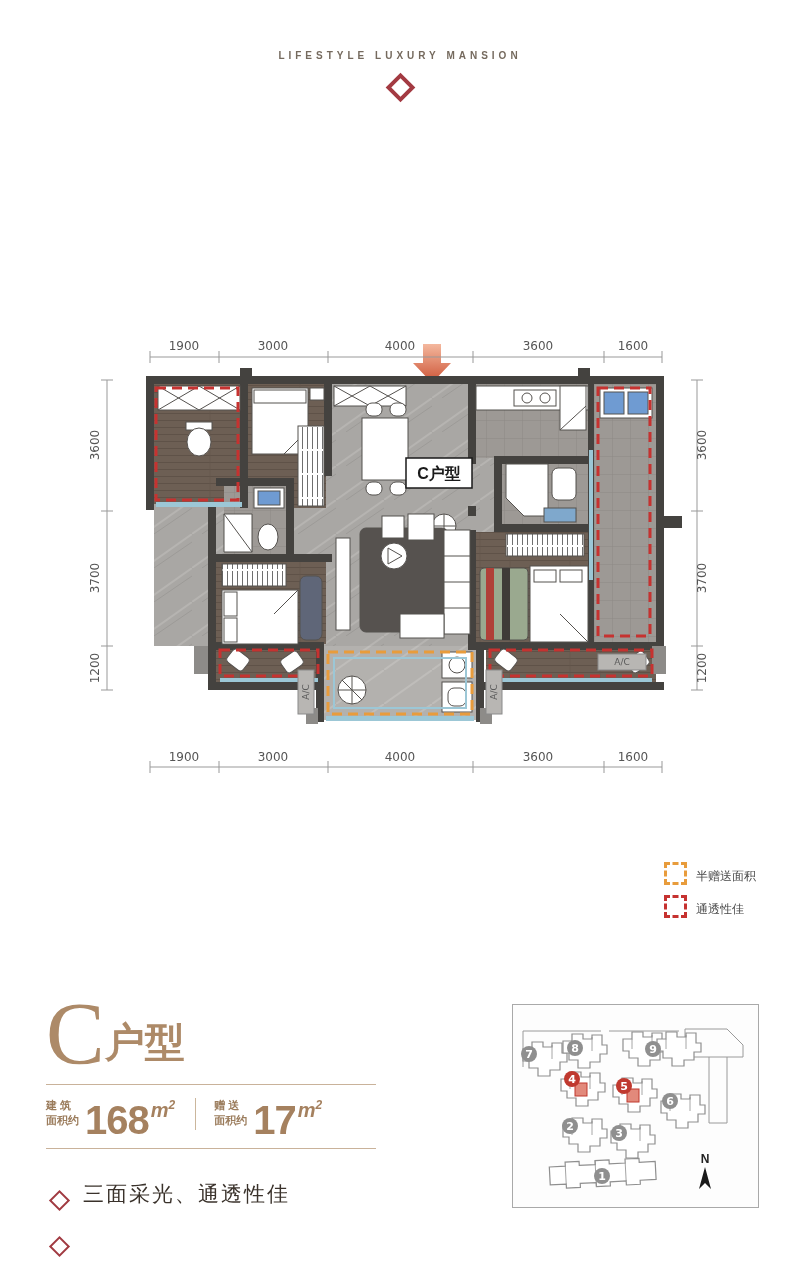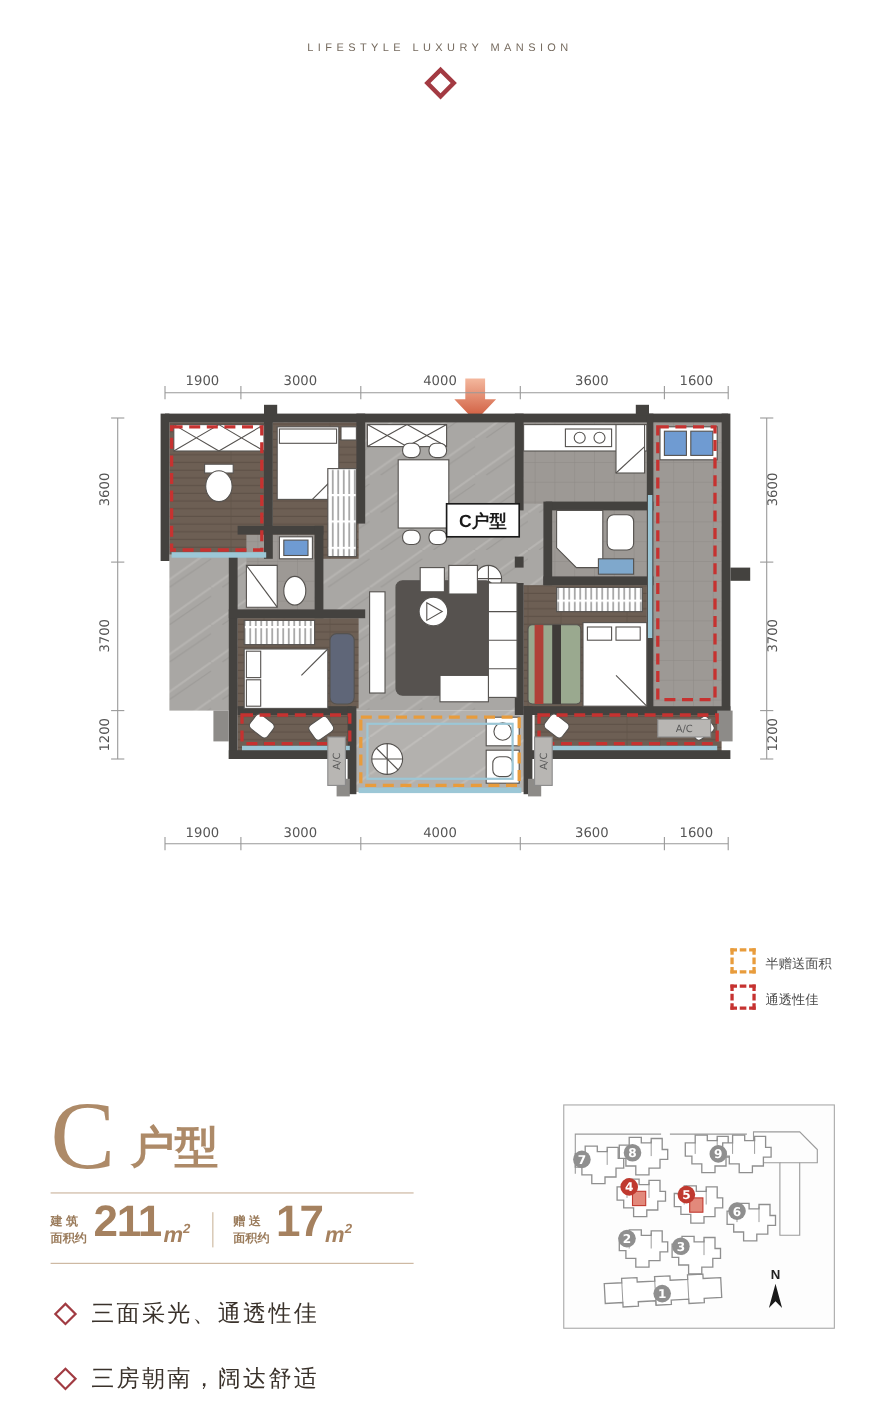--- a/index.html
+++ b/index.html
@@ -4,46 +4,46 @@
 <style>
   html,body{margin:0;padding:0;}
   body{width:800px;height:1281px;position:relative;background:#ffffff;overflow:hidden;
        font-family:"Liberation Sans",sans-serif;}
   
   .header{position:absolute;top:30px;left:0;width:100%;text-align:center;}
   .title{font-family:"Liberation Serif",serif;font-weight:bold;font-size:92px;line-height:1;
          color:#b18d6b;letter-spacing:2px;}
   .title .hash{font-size:36px;vertical-align:top;position:relative;top:-6px;left:4px;}
   .subtitle{margin-top:20px;font-size:20px;letter-spacing:6px;color:#a8825f;font-weight:bold;}
-  .tagline{margin-top:8px;font-size:10px;letter-spacing:4px;color:#756a5e;font-weight:normal;}
+  .tagline{margin-top:20px;font-size:10px;letter-spacing:4px;color:#756a5e;font-weight:bold;}
   .diamond-ornament{width:13px;height:13px;border:4px solid #a33a42;transform:rotate(45deg);
          margin:16px auto 0 auto;}
   
   .legend{position:absolute;left:664px;top:862px;}
   .legend-row{display:flex;align-items:flex-end;margin-bottom:10px;}
   .swatch{width:17px;height:17px;background:#fff;margin-right:9px;}
   .swatch.half{border:3px dashed #e89c3c;}
   .swatch.full{border:3px dashed #c63230;}
   .legend-label{font-size:12px;color:#4a4a4a;}
   
   .info{position:absolute;left:46px;top:998px;width:330px;}
   .info-name{display:flex;align-items:flex-end;}
   .c-letter{font-family:"Liberation Serif",serif;font-size:88px;line-height:0.82;color:#ad8a68;}
-  .c-suffix{font-size:40px;color:#ad8a68;font-weight:bold;margin-left:14px;}
+  .c-suffix{font-size:40px;color:#ad8a68;font-weight:bold;margin-left:0;}
   .layout-text{font-size:25px;font-weight:bold;color:#493a30;margin-left:14px;margin-bottom:3px;
          letter-spacing:1px;}
   .hr{height:1px;background:#c9b29a;margin-top:14px;}
-  .area-row{display:flex;align-items:flex-end;margin-top:13px;height:36px;}
+  .area-row{display:flex;align-items:flex-start;margin-top:13px;height:36px;}
   .area-label{font-size:11px;color:#9b7c5c;line-height:1.35;font-weight:bold;white-space:pre;}
   .area-value{font-size:40px;font-weight:bold;color:#a5815f;margin-left:6px;letter-spacing:-1px;}
   .area-unit{font-size:20px;font-weight:bold;color:#a5815f;margin-left:2px;font-style:italic;}
   .area-unit sup{font-size:12px;}
   .v-div{width:1px;height:32px;background:#cbb69c;margin:0 18px 0 20px;}
   .features{margin-top:18px;}
-  .feature-row{display:flex;align-items:center;margin-top:31px;}
+  .feature-row{display:flex;align-items:flex-end;margin-top:31px;}
   .bullet-diamond{width:11px;height:11px;border:2px solid #a13b42;transform:rotate(45deg);
          margin:0 16px 0 6px;flex:none;}
   .feature-text{font-family:"Liberation Serif",serif;font-size:21px;color:#3a322b;letter-spacing:2px;}
   
   .dim{font-size:12px;fill:#555;font-family:"DejaVu Sans",sans-serif;}
   .aclabel{font-size:9px;fill:#5a5a5a;font-family:"DejaVu Sans",sans-serif;}
   .unitbox-text{font-size:16px;font-weight:bold;fill:#1a1a1a;}
   .bnum{font-size:11px;font-weight:bold;fill:#ffffff;font-family:"DejaVu Sans",sans-serif;}
   .north-n{font-size:12px;font-weight:bold;fill:#222;}
   #sitemap-svg{border:1px solid #a9a9a9;background:#fdfdfd;}
@@ -309,36 +309,35 @@
 </div>
 
 <div class="info">
   <div class="info-name">
     <span class="c-letter">C</span>
     <span class="c-suffix">户型</span>
   </div>
   <div class="hr"></div>
   <div class="area-row">
     <span class="area-label"><span>建 筑</span><br><span>面积约</span></span>
-    <span class="area-value">211</span>
+    <span class="area-value">168</span>
     <span class="area-unit"><span>m</span><sup>2</sup></span>
     <span class="v-div"></span>
     <span class="area-label"><span>赠 送</span><br><span>面积约</span></span>
     <span class="area-value">17</span>
     <span class="area-unit"><span>m</span><sup>2</sup></span>
   </div>
   <div class="hr"></div>
   <div class="features">
     <div class="feature-row">
       <span class="bullet-diamond"></span>
       <span class="feature-text">三面采光、通透性佳</span>
     </div>
     <div class="feature-row">
       <span class="bullet-diamond"></span>
-      <span class="feature-text">三房朝南，阔达舒适</span>
     </div>
 
   </div>
 </div>
 
 <svg id="sitemap-svg" style="position:absolute;left:512px;top:1004px;" width="245" height="202" viewBox="0 0 245 202">
   <defs>
     <g id="bshape">
       <path d="M2 12 h9 v-7 h11 v5 h9 v-4 h10 v10 h5 v9 h-7 v8 h-10 v6 h-12 v-8 h-9 v-7 h-6 z" fill="#ffffff" stroke="#8f8f8f" stroke-width="1.2"></path>
       <path d="M11 12 v10 M31 8 v14" stroke="#8f8f8f" stroke-width="0.8" fill="none"></path>

